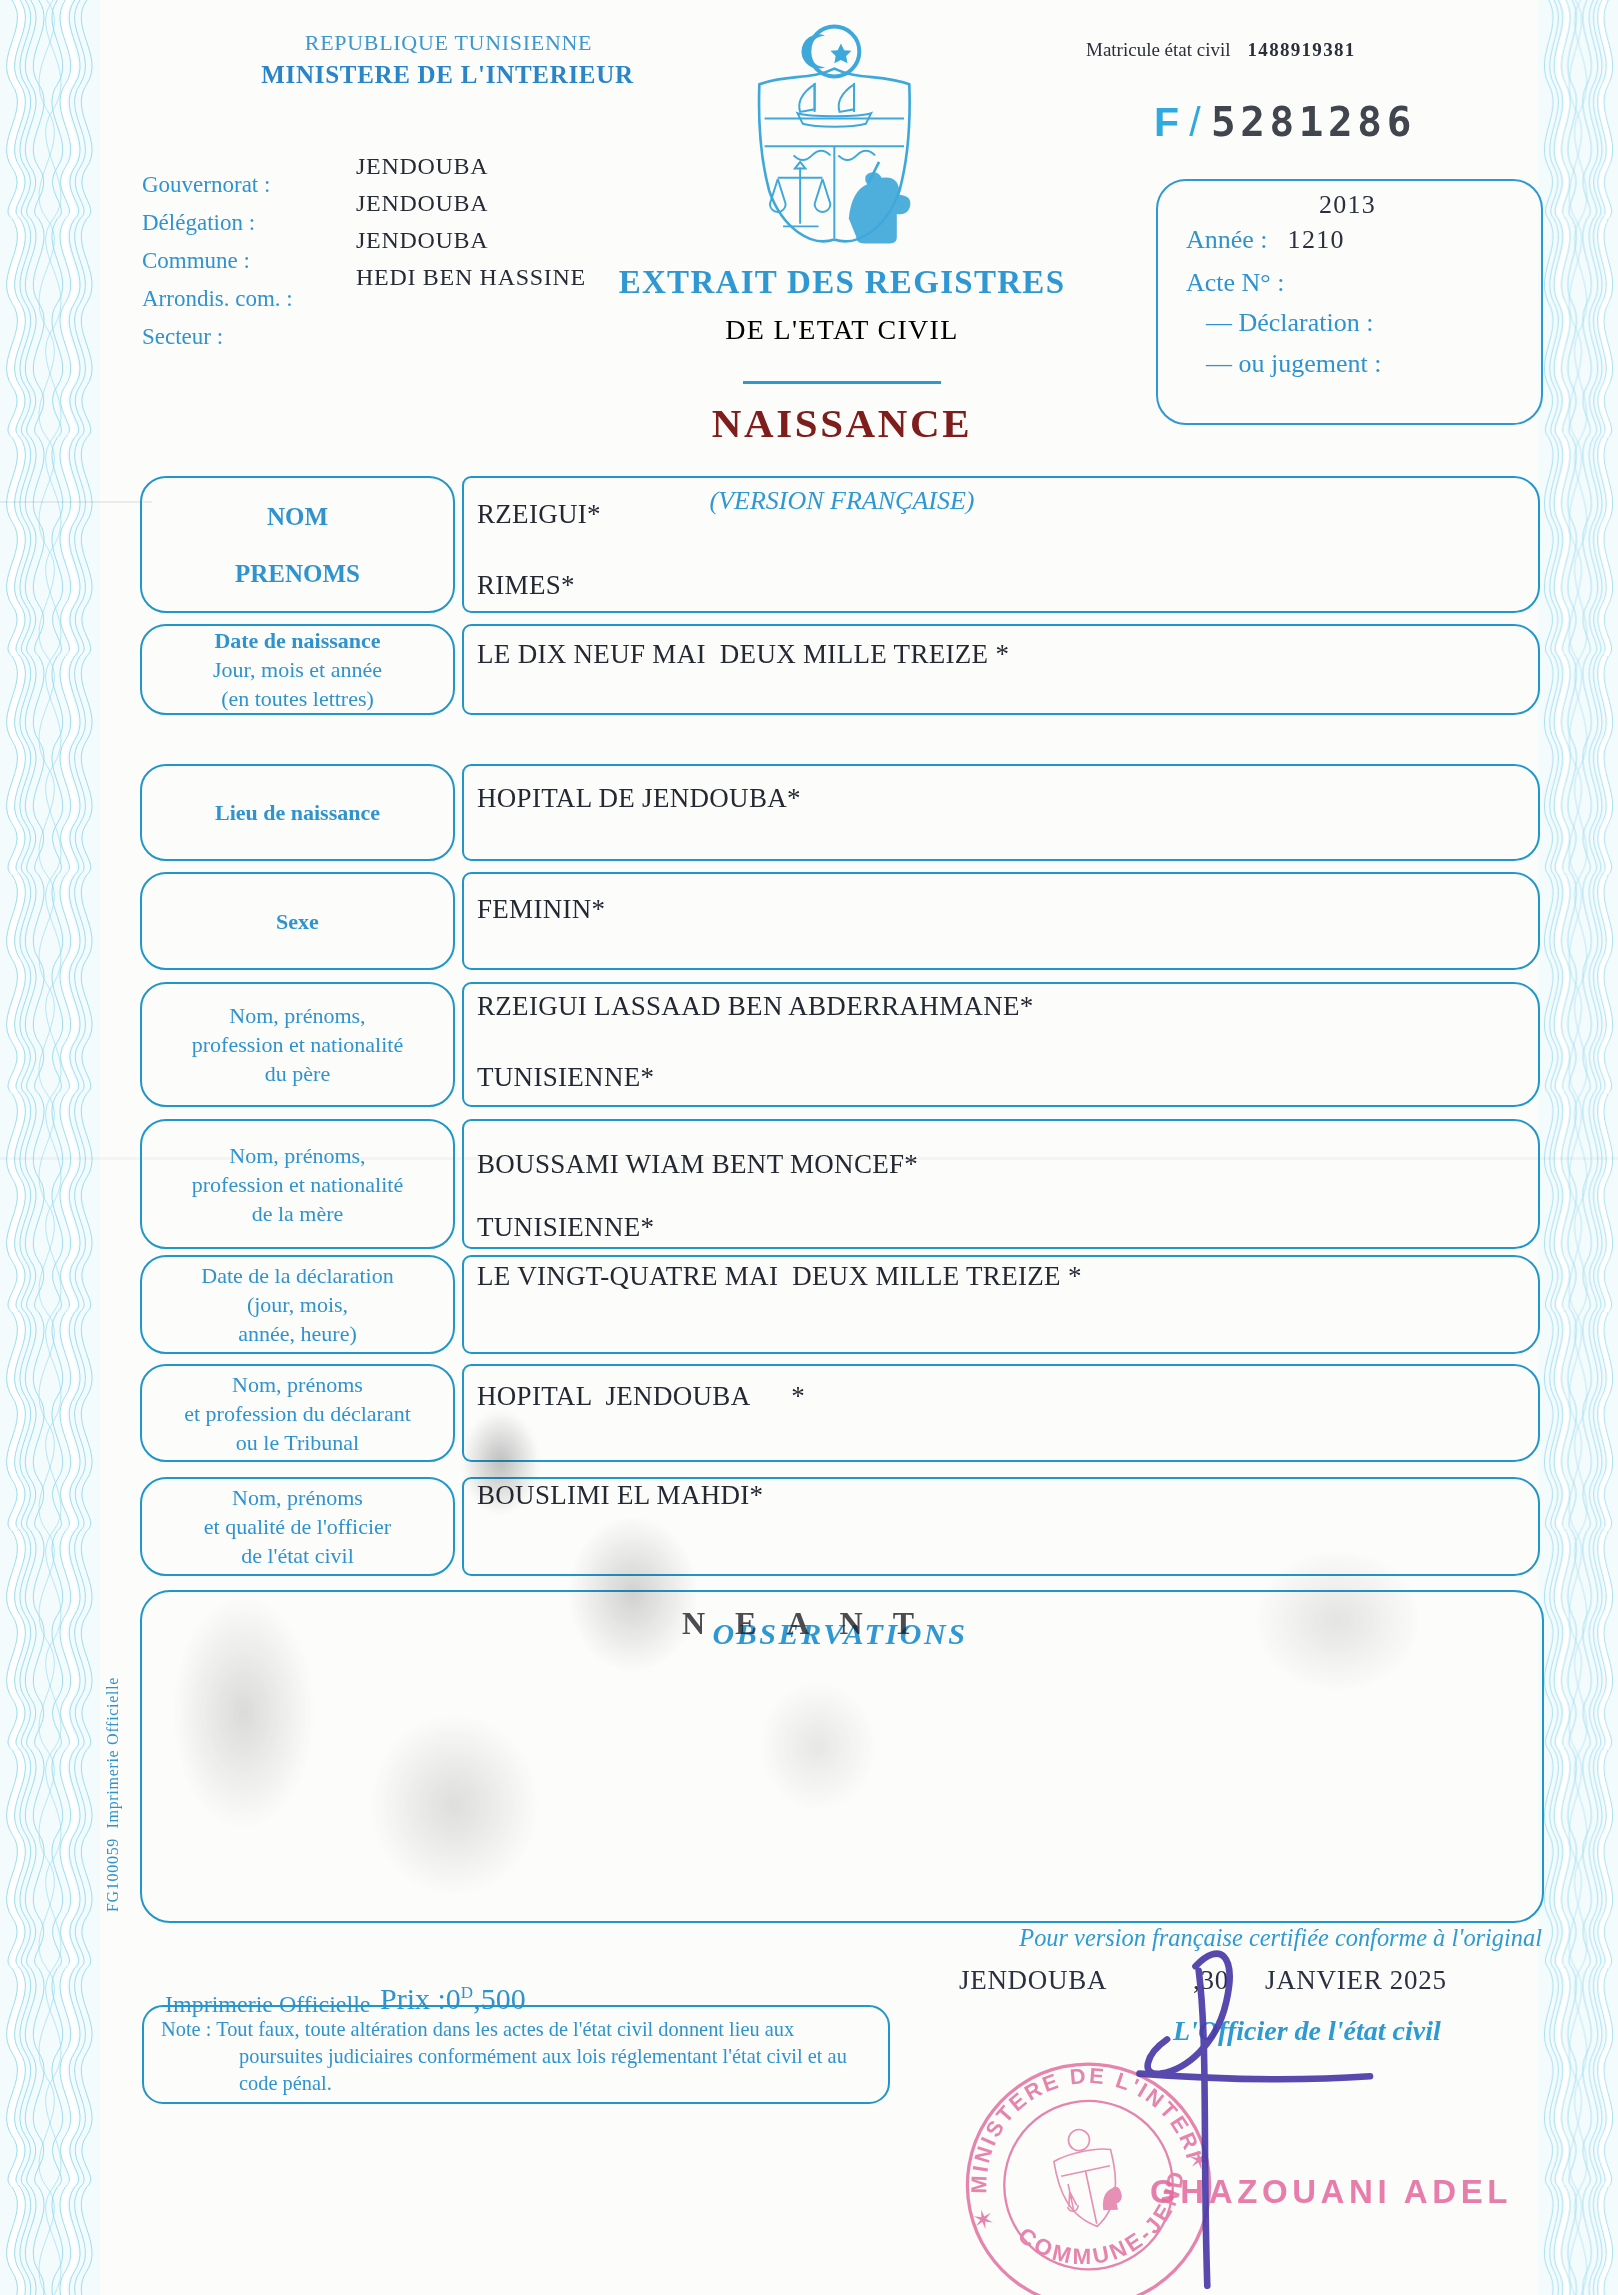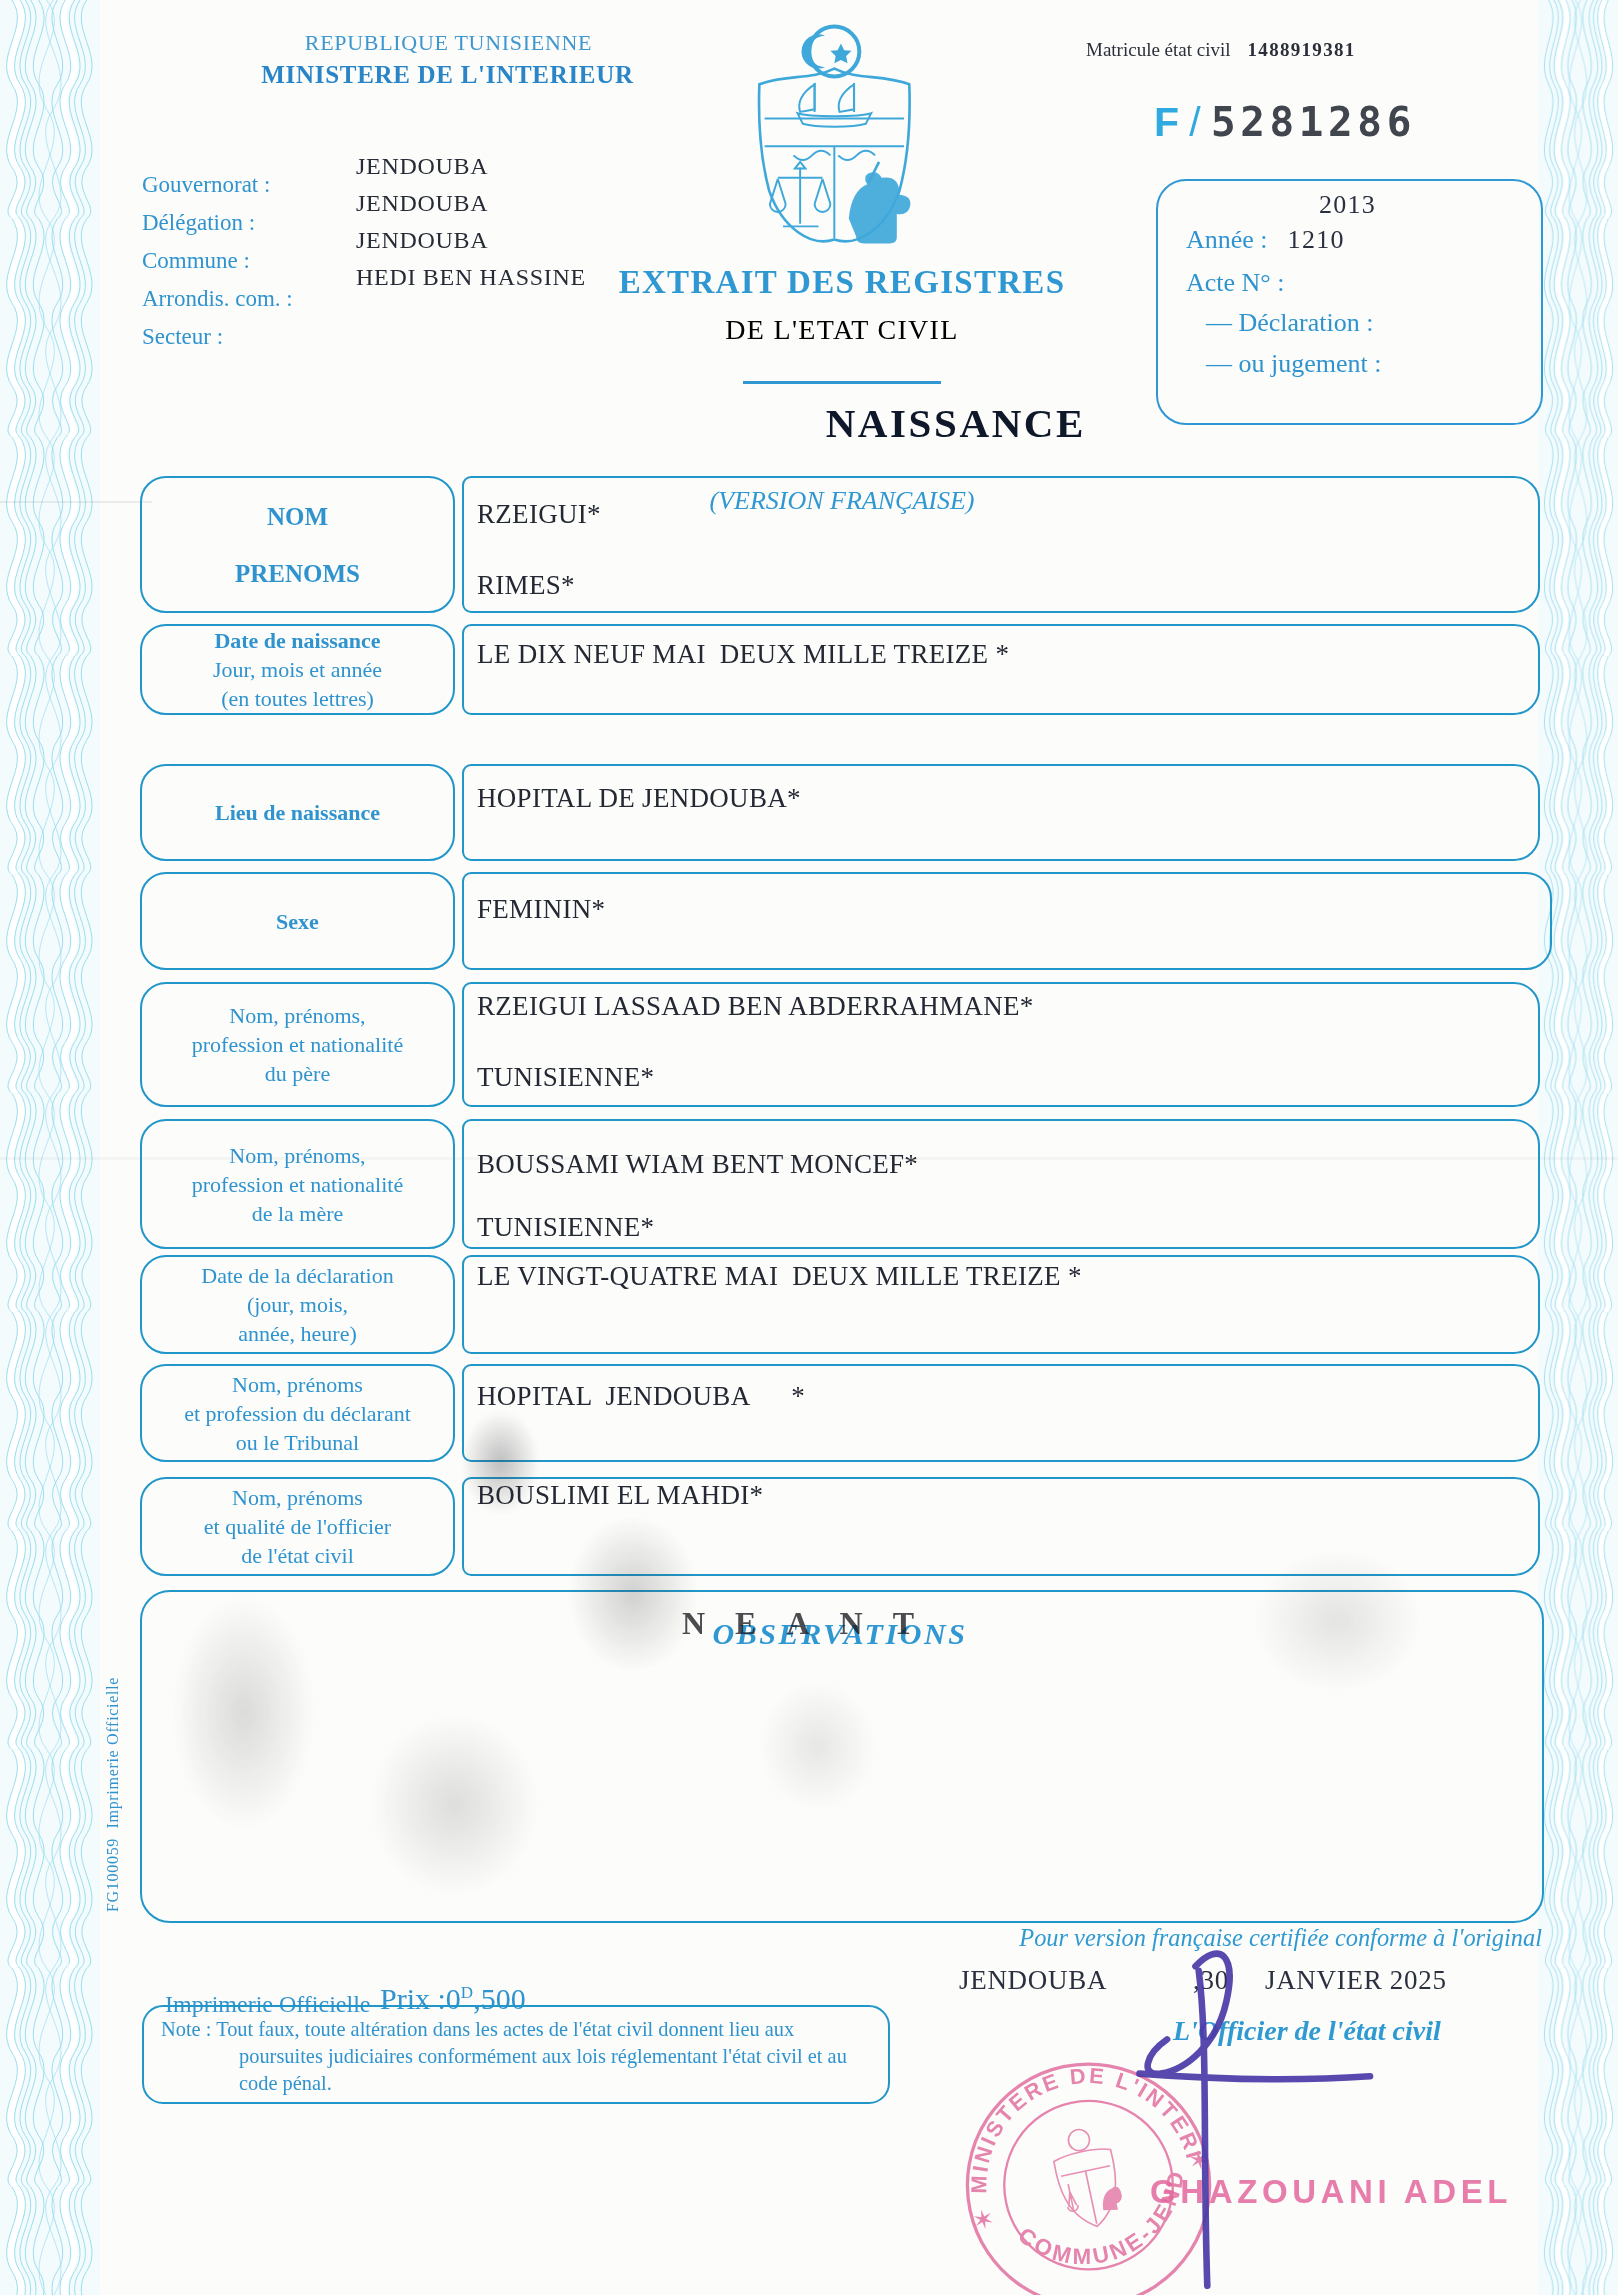--- a/index.html
+++ b/index.html
@@ -17,21 +17,21 @@
   .matricule b{margin-left:17px;letter-spacing:1.3px;}
   .serial{left:1154px;top:98px;font-size:41px;}
   .serial .f{color:#2fa9e0;font-family:"Liberation Sans",sans-serif;font-weight:bold;}
   .serial .sl{color:#2fa9e0;font-family:"Liberation Sans",sans-serif;}
   .serial .num{color:#40454e;font-family:"DejaVu Sans Mono",monospace;font-weight:bold;letter-spacing:4.6px;}
   .loc-labels{left:142px;top:166px;font-size:23px;color:#2f93cf;line-height:38px;}
   .loc-values{left:356px;top:148px;font-size:24px;color:#262b36;line-height:37px;letter-spacing:0.7px;}
   .title1{left:598px;top:264px;width:488px;text-align:center;font-size:33px;font-weight:bold;color:#2f97d2;letter-spacing:1.3px;}
   .title2{left:598px;top:314px;width:488px;text-align:center;font-size:28px;color:#000000;letter-spacing:1.3px;}
   .tdivider{left:743px;top:381px;width:198px;height:3.3px;background:#2f97d2;}
-  .title3{left:598px;top:399px;width:488px;text-align:right;font-size:41px;font-weight:bold;color:#0f172a;letter-spacing:2.6px;}
+  .title3{left:598px;top:399px;width:488px;text-align:center;font-size:41px;font-weight:bold;color:#7f1d1d;letter-spacing:2.6px;}
   .title4{left:598px;top:486px;width:488px;text-align:center;font-size:26px;font-style:italic;color:#2f97d2;}
   .acte-box{left:1156px;top:179px;width:383px;height:242px;border:2.3px solid #2f97d2;border-radius:30px;}
   .acte-2013{left:1156px;top:190px;width:383px;text-align:center;font-size:26px;color:#2b3040;letter-spacing:1.3px;}
   .acte-line{position:absolute;left:1186px;font-size:26px;color:#2f93cf;}
   .acte-line .dark{color:#2b3040;margin-left:20px;letter-spacing:1.3px;}
   
   .row{position:absolute;left:140px;width:1400px;border-radius:24px;}
   .row .lblbox{position:absolute;left:0;top:0;bottom:0;width:311px;border:2.3px solid #2196c8;border-radius:26px;
                display:flex;flex-direction:column;align-items:center;justify-content:center;}
   .row .valbox{position:absolute;left:322px;top:0;bottom:0;right:0;border:2.3px solid #2196c8;
@@ -193,21 +193,21 @@
 
   <div class="row" style="top:764px;height:97px;">
     <div class="lblbox">
       <div class="lbl b">Lieu de naissance</div>
     </div>
     <div class="valbox">
       <div class="val" style="top:17px;">HOPITAL DE JENDOUBA*</div>
     </div>
   </div>
 
-  <div class="row" style="top:872px;height:98px;padding-left:12px;">
+  <div class="row" style="top:872px;height:98px;">
     <div class="lblbox">
       <div class="lbl b">Sexe</div>
     </div>
     <div class="valbox">
       <div class="val" style="top:20px;">FEMININ*</div>
     </div>
   </div>
 
   <div class="row" style="top:982px;height:125px;">
     <div class="lblbox">

